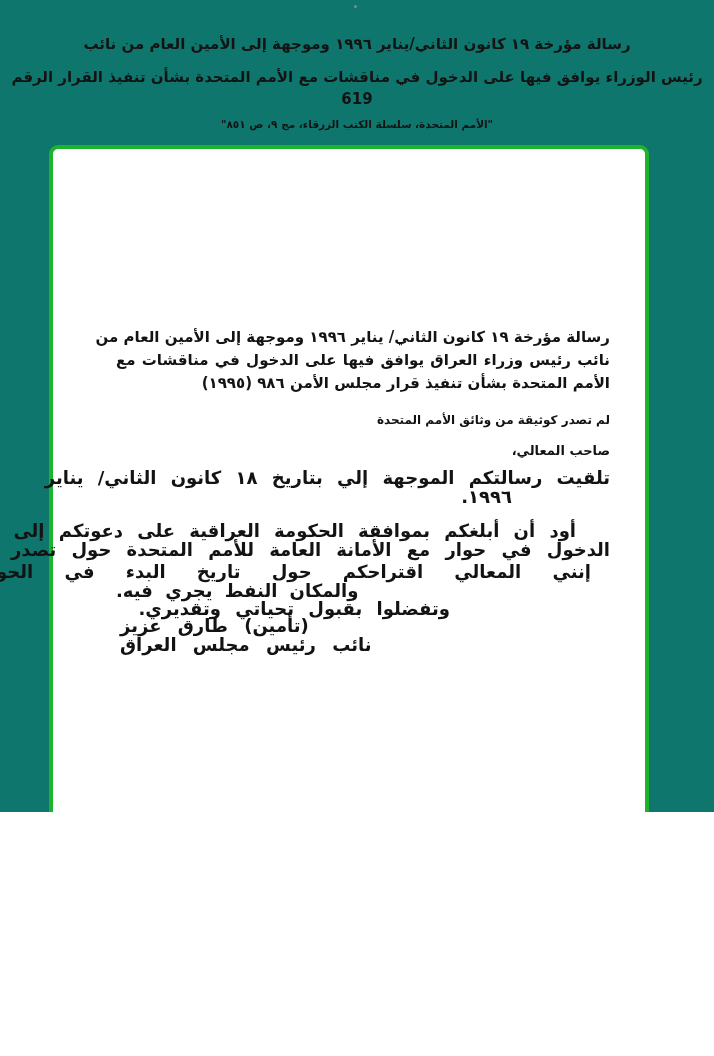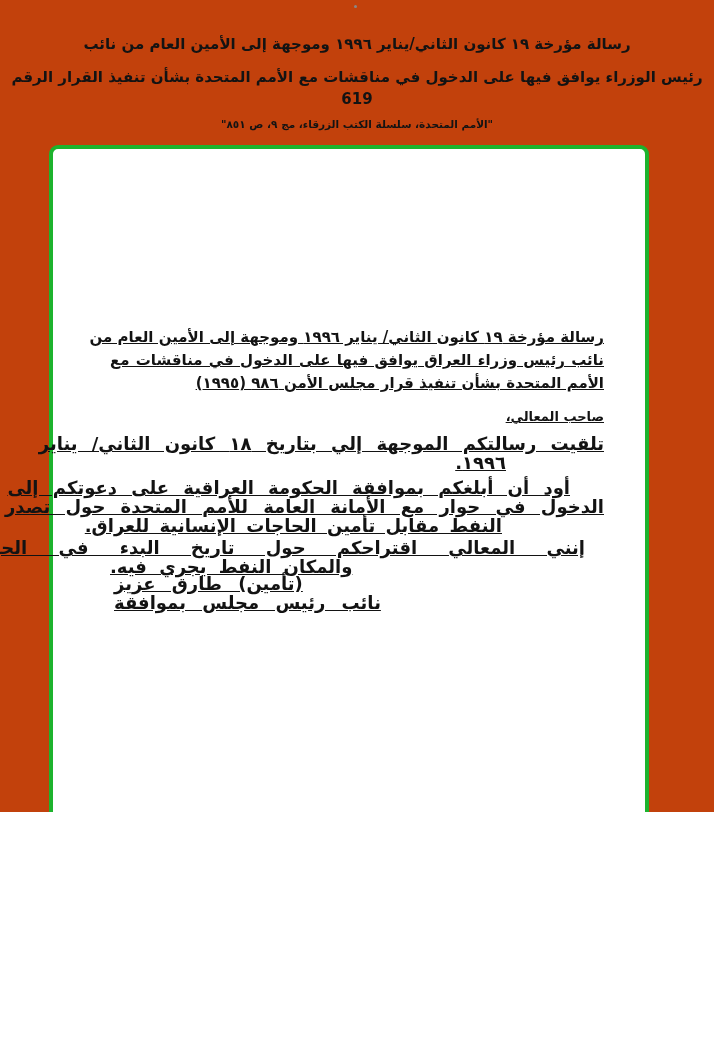--- a/index.html
+++ b/index.html
@@ -1,46 +1,46 @@
 <!DOCTYPE html>
 <html lang="ar"><head>
 <meta charset="utf-8">
 <style>
   html,body{margin:0;padding:0;background:#ffffff;}
   .page{
-    position:relative;width:714px;height:812px;background:#c2410c;
+    position:relative;width:714px;height:812px;background:#0f766e;
     font-family:"DejaVu Sans",sans-serif;color:#131313;overflow:hidden;
   }
   
   .header{
     position:absolute;top:33px;left:0;width:714px;
     text-align:center;direction:rtl;font-weight:bold;
   }
   .header-line1{font-size:15px;line-height:22px;margin-bottom:11px;}
   .header-line2{font-size:15px;line-height:22px;margin-bottom:7px;}
   .header-source{font-size:10.5px;line-height:15px;}
   
   .frame{
     position:absolute;left:49px;top:145px;width:600px;height:858px;
     border:4px solid #1db32d;border-radius:9px;background:#ffffff;
     box-sizing:border-box;
   }
   
   .doc{
-    position:absolute;left:110px;top:326px;width:494px;
-    direction:rtl;text-align:right;text-decoration:underline;
+    position:absolute;left:116px;top:326px;width:494px;
+    direction:rtl;text-align:right;
   }
   .title-line{font-weight:bold;font-size:15px;line-height:23px;white-space:nowrap;}
   .just{text-align:justify;text-align-last:justify;}
   .note{font-weight:bold;font-size:12px;line-height:17px;margin-top:17px;white-space:nowrap;}
   .salut{font-weight:bold;font-size:13px;line-height:18px;margin-top:13px;white-space:nowrap;}
   .bline{font-weight:bold;font-size:18px;line-height:19px;white-space:nowrap;}
   .l1{margin-top:8px;word-spacing:8px;}
   .l2{margin-right:98px;word-spacing:2px;}
-  .l3{margin-top:6px;margin-right:34px;word-spacing:8px;}
+  .l3{margin-top:15px;margin-right:34px;word-spacing:8px;}
   .l4{word-spacing:9px;}
   .l5{margin-right:102px;word-spacing:4px;}
   .l6{margin-top:3px;margin-right:19px;word-spacing:25px;}
   .l7{text-align:left;word-spacing:6px;}
   .l8{margin-top:-1px;margin-right:160px;word-spacing:8px;}
   .l9{margin-top:-2px;text-align:left;word-spacing:10px;padding-left:4px;}
   .l10{text-align:left;word-spacing:10px;padding-left:4px;}
   
   .speck{position:absolute;left:354px;top:5px;width:3px;height:3px;background:#888;border-radius:50%;}
 </style>
@@ -57,27 +57,28 @@
     <div class="header-source">"الأمم المتحدة، سلسلة الكتب الزرقاء، مج ٩، ص ٨٥١"</div>
   </div>
 
   <div class="frame"></div>
 
   <div class="doc">
     <div class="title-line just">رسالة مؤرخة ١٩ كانون الثاني/ يناير ١٩٩٦ وموجهة إلى الأمين العام من</div>
     <div class="title-line just">نائب رئيس وزراء العراق يوافق فيها على الدخول في مناقشات مع</div>
     <div class="title-line">الأمم المتحدة بشأن تنفيذ قرار مجلس الأمن ٩٨٦ (١٩٩٥)</div>
 
+    <div class="note">لم تصدر كوثيقة من وثائق الأمم المتحدة</div>
 
     <div class="salut">صاحب المعالي،</div>
 
     <div class="bline l1">تلقيت رسالتكم الموجهة إلي بتاريخ ١٨ كانون الثاني/ يناير</div>
     <div class="bline l2">١٩٩٦.</div>
     <div class="bline l3">أود أن أبلغكم بموافقة الحكومة العراقية على دعوتكم إلى</div>
     <div class="bline l4">الدخول في حوار مع الأمانة العامة للأمم المتحدة حول تصدر</div>
-    <div class="bline l5">النفط مقابل تأمين الحاجات الإنسانية للعراق.</div>
     <div class="bline l6">إنني المعالي اقتراحكم حول تاريخ البدء في الحوار</div>
     <div class="bline l7">والمكان النفط يجري فيه.</div>
+    <div class="bline l8">وتفضلوا بقبول تحياتي وتقديري.</div>
     <div class="bline l9">(تأمين) طارق عزيز</div>
-    <div class="bline l10">نائب رئيس مجلس بموافقة</div>
+    <div class="bline l10">نائب رئيس مجلس العراق</div>
   </div>
 
 </div>
 
 </body></html>

